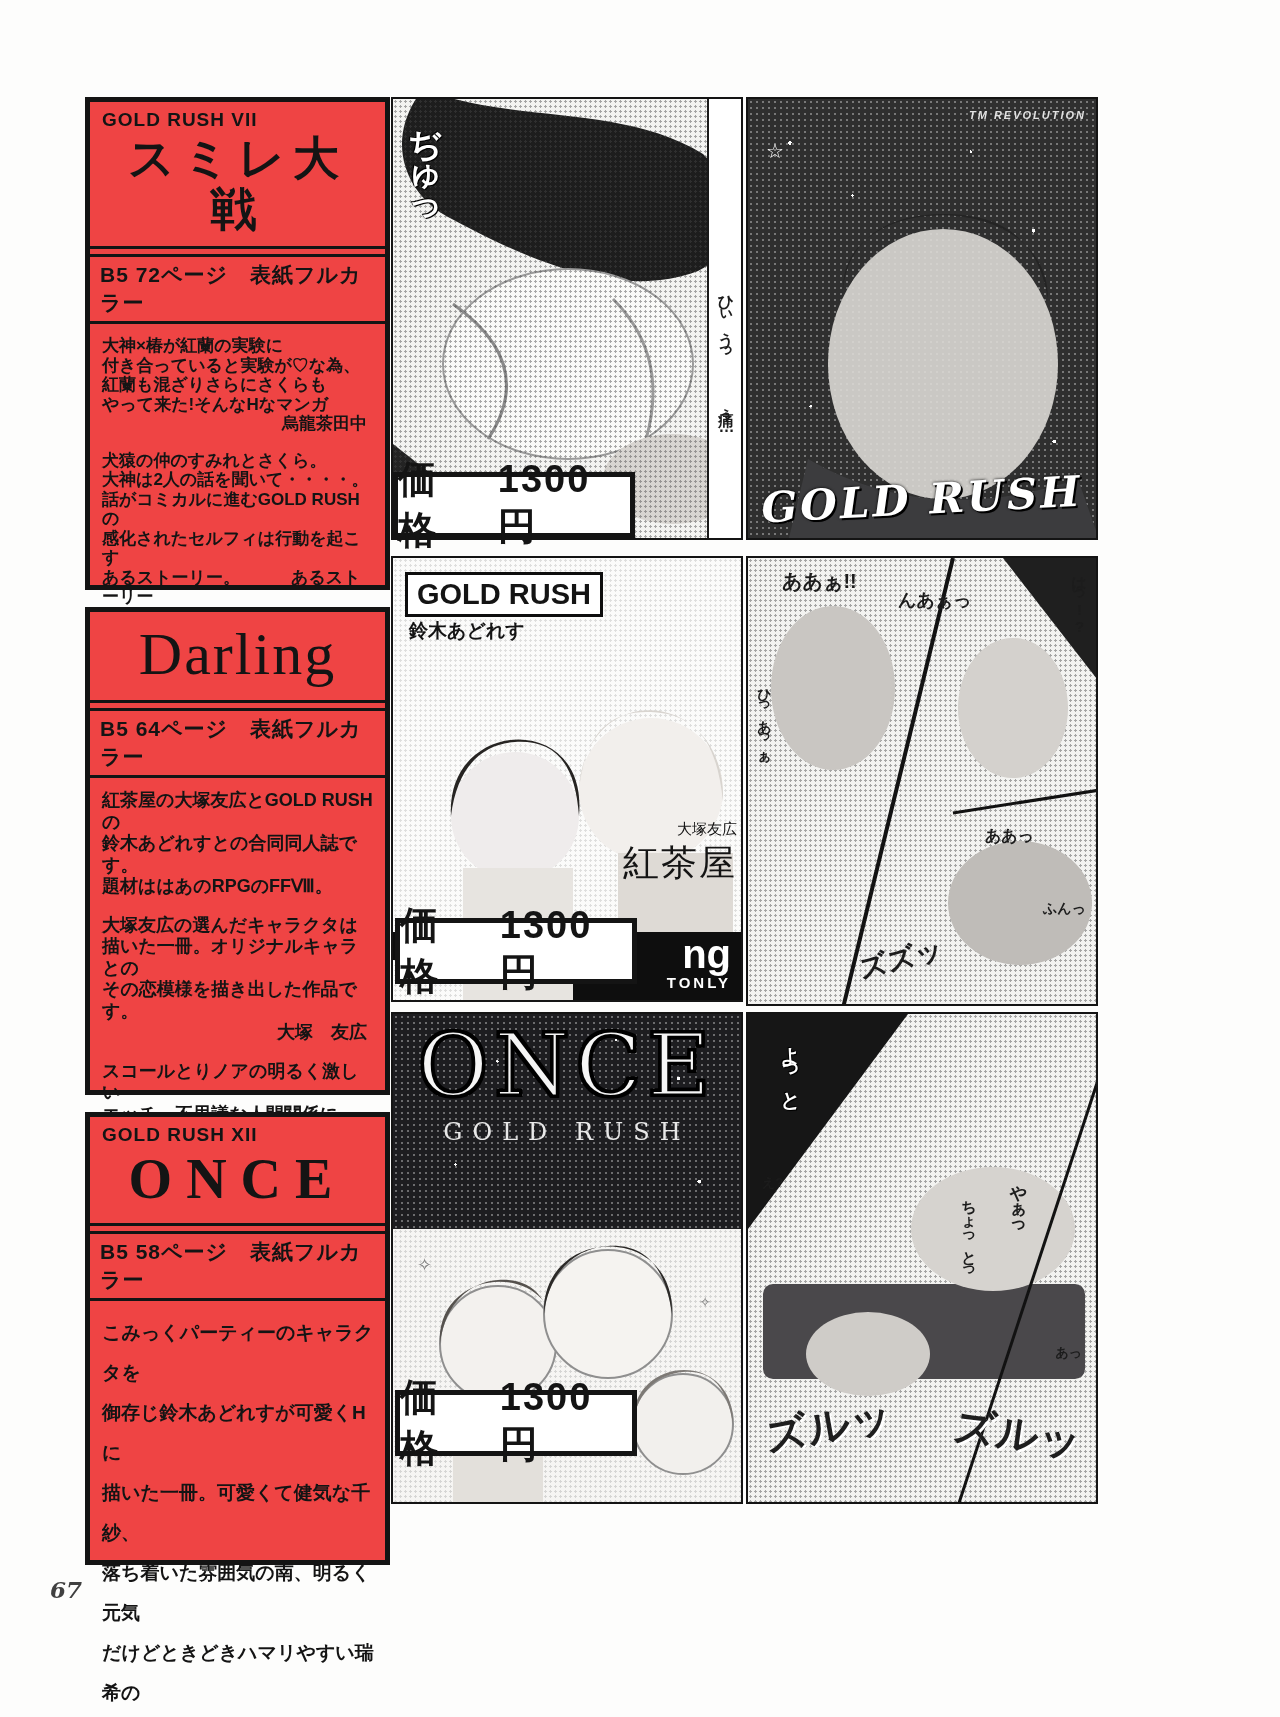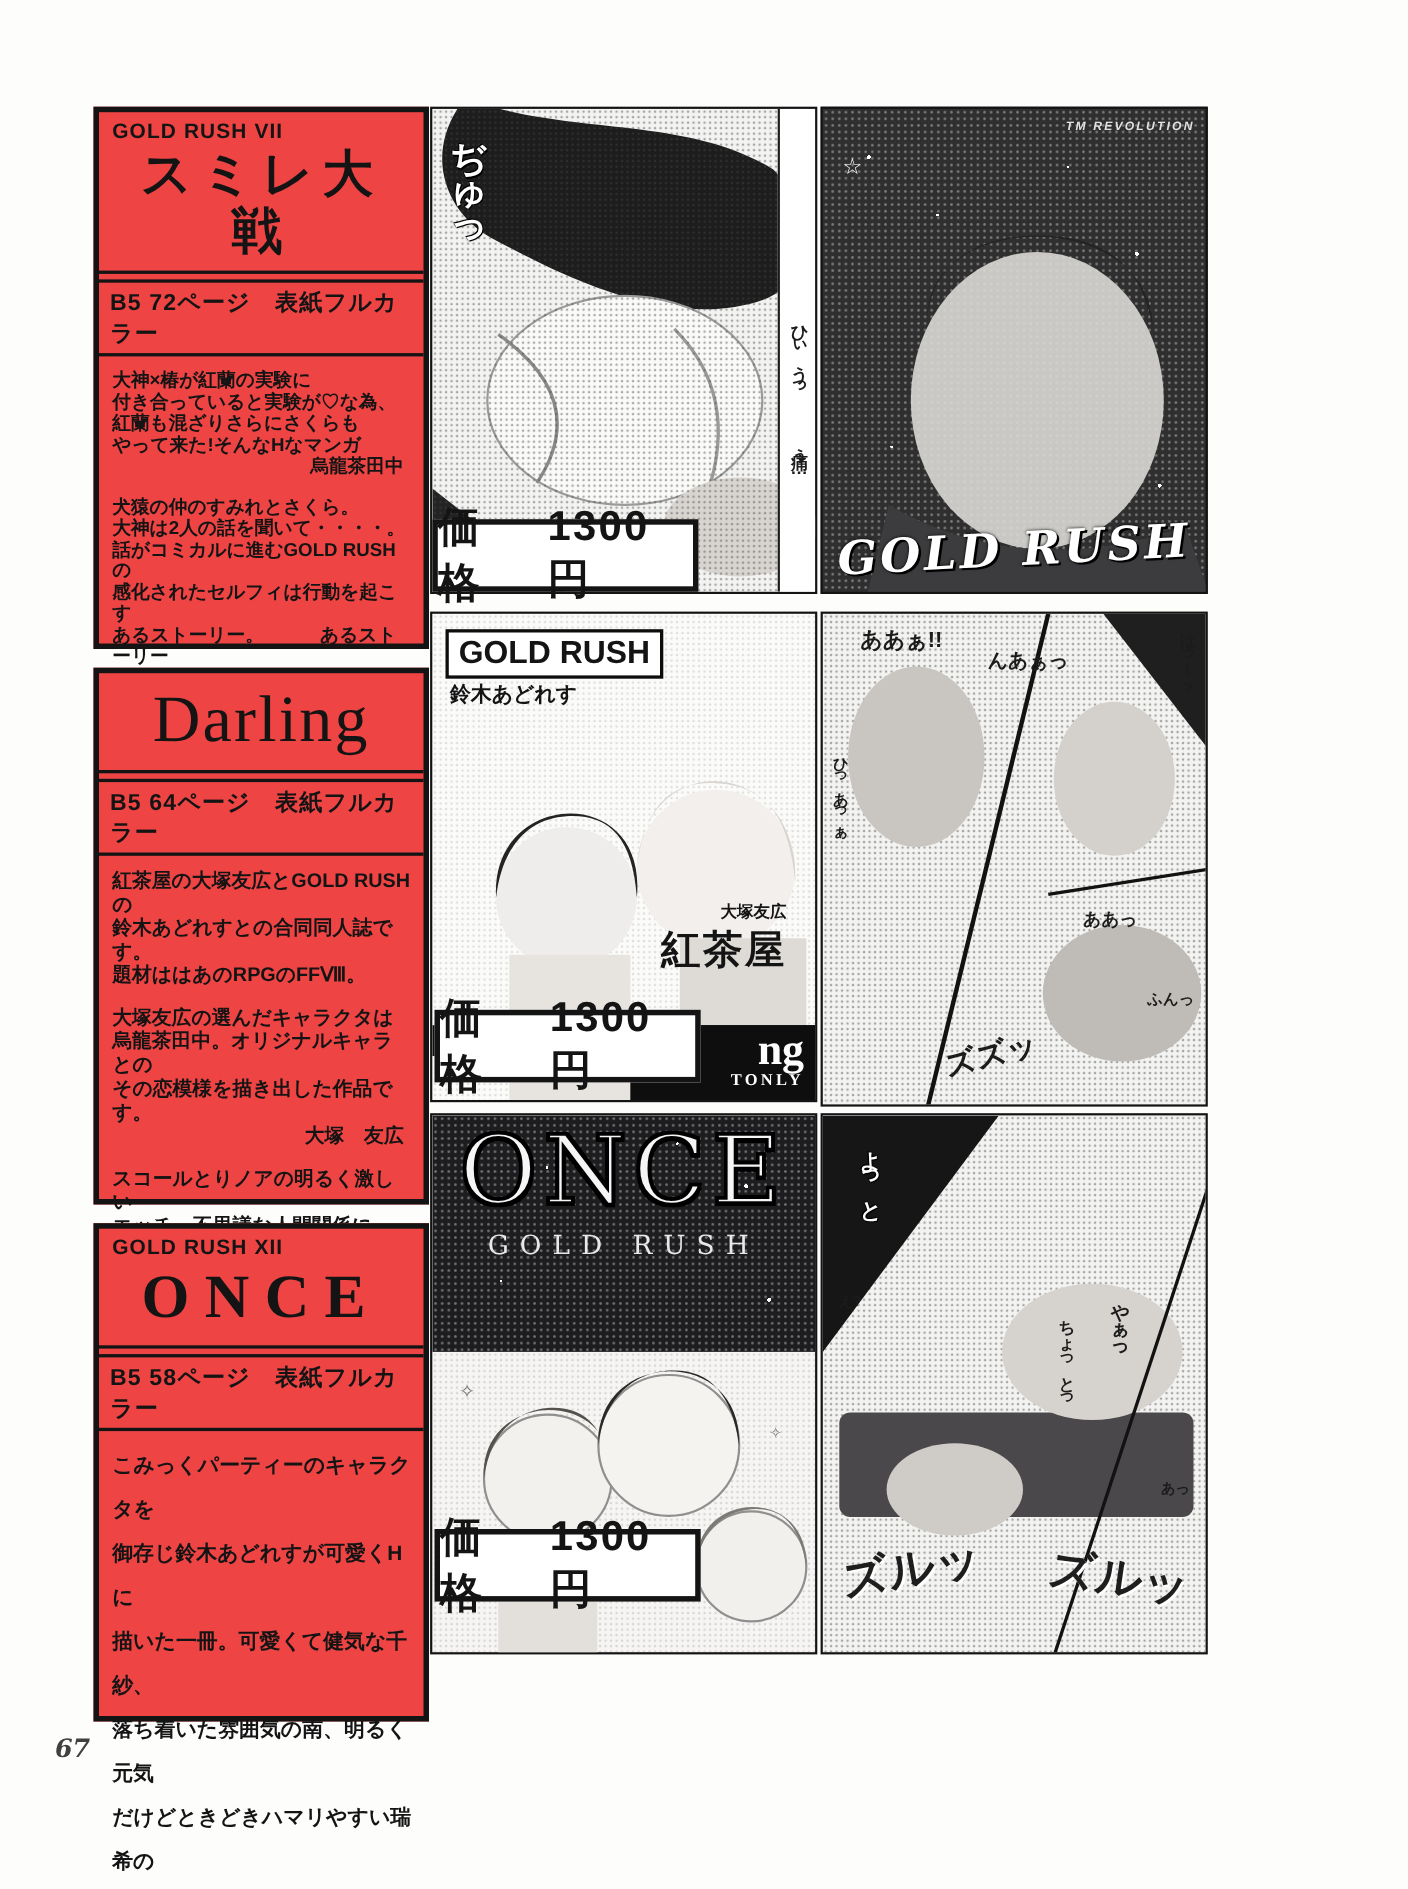--- a/index.html
+++ b/index.html
@@ -89,32 +89,32 @@
   .price .label{font-size:38px;letter-spacing:2px;}
   .price .amount{font-size:38px;letter-spacing:2px;}
 
   
   .gr-logo{
     position:absolute;top:14px;left:12px;
     border:3px solid #0d0d0d;background:#fff;
     padding:3px 9px;font-weight:800;font-size:29px;letter-spacing:0px;
   }
   .gr-logo-sub{position:absolute;top:60px;left:16px;font-weight:bold;font-size:19px;}
-  .cover-artist{position:absolute;right:26px;bottom:112px;text-align:right;font-weight:bold;}
+  .cover-artist{position:absolute;right:4px;bottom:112px;text-align:right;font-weight:normal;}
   .cover-artist .small{font-size:15px;display:block;}
   .cover-artist .big{font-size:36px;display:block;letter-spacing:2px;}
   .cover-band{
     position:absolute;left:0;right:0;bottom:40px;height:28px;
     background:#0e0e0e;color:#fff;font-weight:bold;font-size:17px;
     display:flex;align-items:center;justify-content:center;letter-spacing:2px;
   }
   .cover-frag{
     position:absolute;right:0;bottom:0;width:168px;height:68px;
     background:#0e0e0e;color:#fff;text-align:right;
-    padding:2px 10px;box-sizing:border-box;font-family:Liberation Serif, serif;
+    padding:2px 10px;box-sizing:border-box;
   }
   .cover-frag .big{font-size:40px;font-weight:bold;line-height:40px;}
   .cover-frag .small{font-size:15px;font-weight:bold;letter-spacing:3px;}
 
   
   .once-top{
     position:absolute;top:0;left:0;right:0;height:215px;background:#1d1d20;
   }
   .once-title{
     position:absolute;top:8px;left:0;right:0;text-align:center;
@@ -228,21 +228,21 @@
     <div class="head">
       <div class="title-en">Darling</div>
     </div>
     <div class="specs">B5 64ページ　表紙フルカラー</div>
     <div class="desc d2">
       <div>紅茶屋の大塚友広とGOLD RUSHの</div>
       <div>鈴木あどれすとの合同同人誌です。</div>
       <div>題材ははあのRPGのFFⅧ。</div>
       <div class="sp"></div>
       <div>大塚友広の選んだキャラクタは</div>
-      <div>烏龍茶田中。オリジナルキャラとの</div>
+      <div>描いた一冊。オリジナルキャラとの</div>
       <div>その恋模様を描き出した作品です。</div>
       <div class="credit">大塚　友広</div>
       <div class="sp"></div>
       <div>スコールとりノアの明るく激しい</div>
       <div>エッチ。不思議な人間関係に</div>
       <div>むすばれた事を語り合う二人に</div>
       <div>感化されたセルフィは行動を起こす!</div>
       <div class="credit">鈴木あどれす</div>
       <div class="sp-big"></div>
       <div class="credit">99年5月発行!</div>

